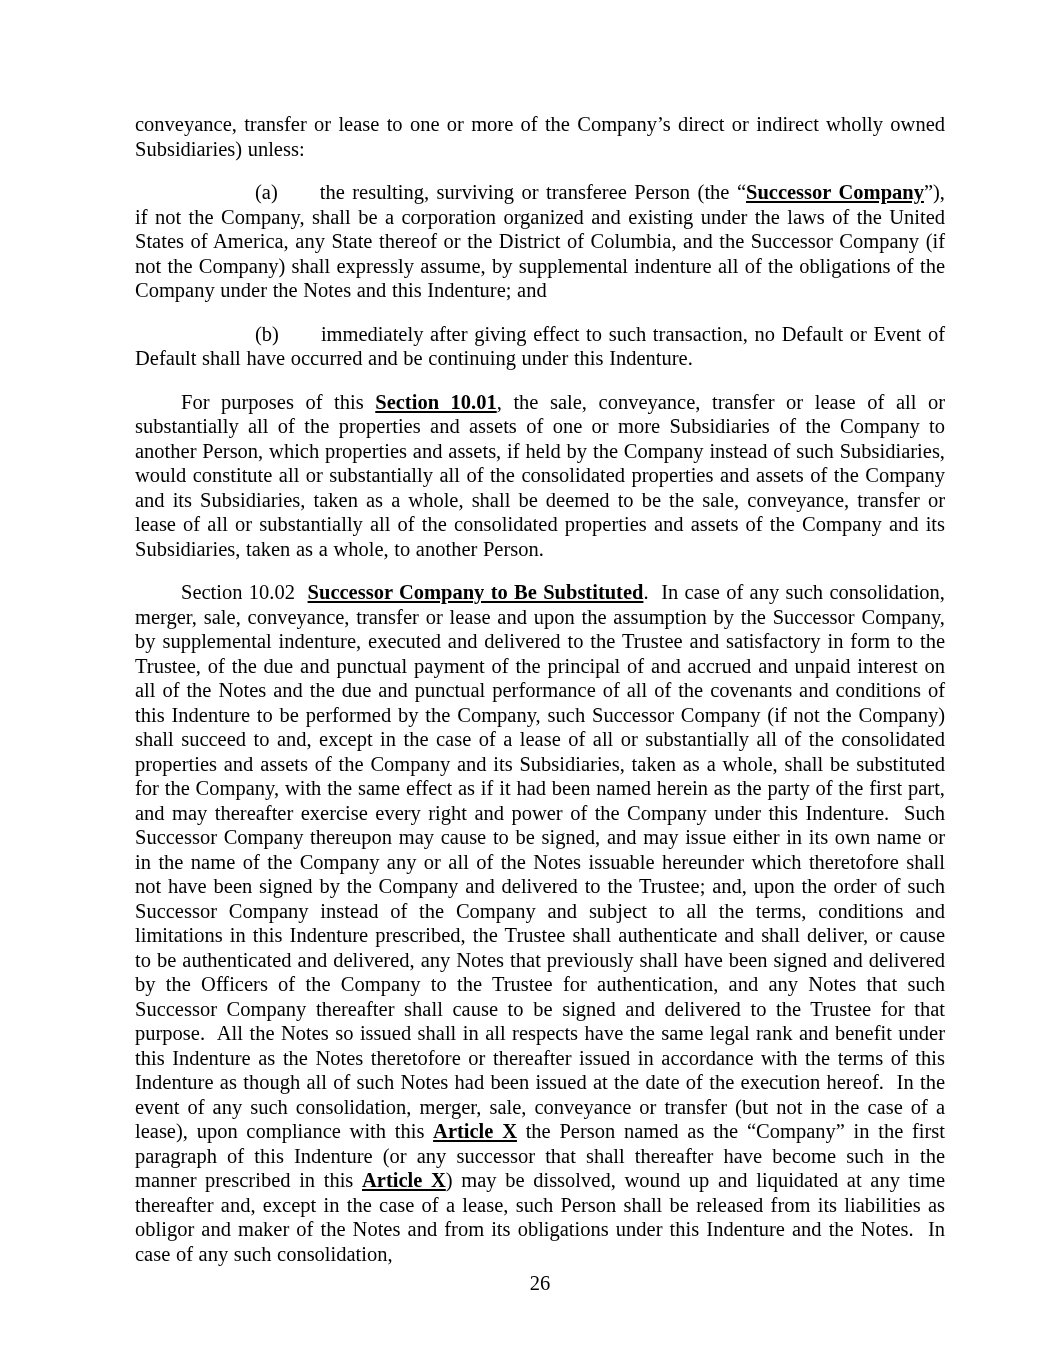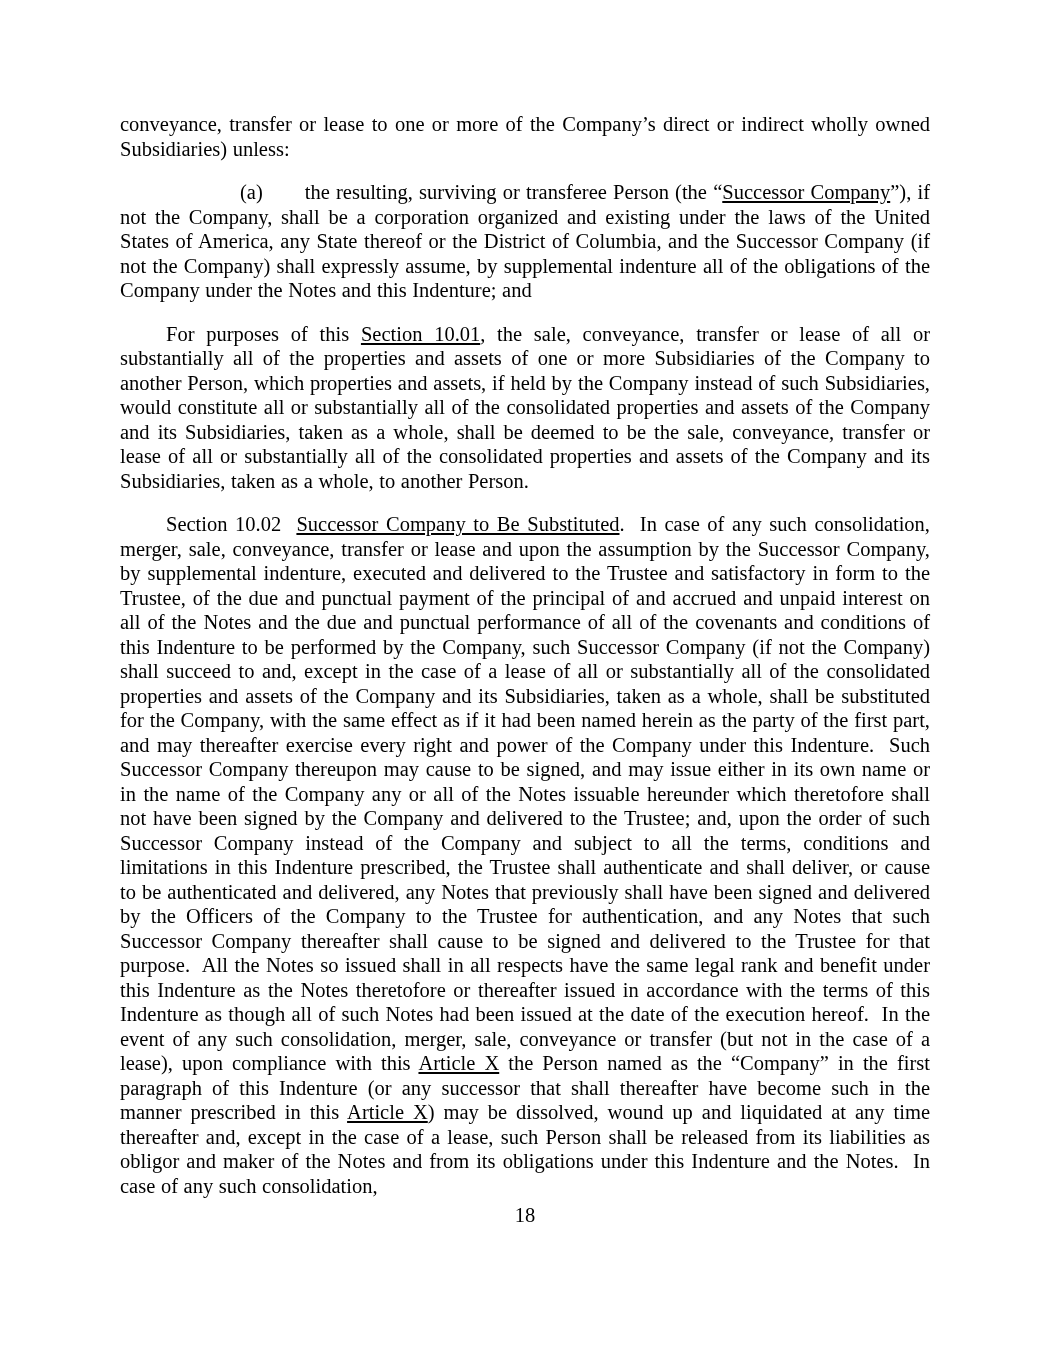--- a/index.html
+++ b/index.html
@@ -16,21 +16,21 @@
     font-family: "Liberation Serif", "DejaVu Serif", serif;
     color: #000000;
   }
   .page {
     position: absolute;
     inset: 0;
     background: #ffffff;
   }
   .content {
     position: absolute;
-    left: 120px;
+    left: 135px;
     top: 112px;
     width: 810px;
   }
   .content p {
     margin: 0 0 19px 0;
     text-align: justify;
     font-size: 20.5px;
     line-height: 24.5px;
     word-spacing: 0.5px;
   }
@@ -38,33 +38,35 @@
   p.flush  { text-indent: 0; }
   p.indent { text-indent: 46px; }
   p.clause { text-indent: 120px; }
   .tab {
     display: inline-block;
     width: 42px;
   }
   .u {
     text-decoration: underline;
     text-underline-offset: 2px;
+    font-weight: bold;
   }
   .pagenum {
     margin-top: 5px;
     text-align: center;
     font-size: 20.5px;
     line-height: 24.5px;
   }
 </style>
 </head>
 <body>
 
 <div class="page">
   <div class="content">
 
     <p class="flush"><span>conveyance, transfer or lease to one or more of the Company’s direct or indirect wholly owned Subsidiaries) unless:</span></p>
       <p class="clause"><span>(a)</span><span class="tab"></span><span>the resulting, surviving or transferee Person (the “</span><span class="u">Successor Company</span><span>”), if not the Company, shall be a corporation organized and existing under the laws of the United States of America, any State thereof or the District of Columbia, and the Successor Company (if not the Company) shall expressly assume, by supplemental indenture all of the obligations of the Company under the Notes and this Indenture; and</span></p>
+      <p class="clause"><span>(b)</span><span class="tab"></span><span>immediately after giving effect to such transaction, no Default or Event of Default shall have occurred and be continuing under this Indenture.</span></p>
       <p class="indent"><span>For purposes of this </span><span class="u">Section 10.01</span><span>, the sale, conveyance, transfer or lease of all or substantially all of the properties and assets of one or more Subsidiaries of the Company to another Person, which properties and assets, if held by the Company instead of such Subsidiaries, would constitute all or substantially all of the consolidated properties and assets of the Company and its Subsidiaries, taken as a whole, shall be deemed to be the sale, conveyance, transfer or lease of all or substantially all of the consolidated properties and assets of the Company and its Subsidiaries, taken as a whole, to another Person.</span></p>
       <p class="indent"><span>Section 10.02&nbsp; </span><span class="u">Successor Company to Be Substituted</span><span>.&nbsp; In case of any such consolidation, merger, sale, conveyance, transfer or lease and upon the assumption by the Successor Company, by supplemental indenture, executed and delivered to the Trustee and satisfactory in form to the Trustee, of the due and punctual payment of the principal of and accrued and unpaid interest on all of the Notes and the due and punctual performance of all of the covenants and conditions of this Indenture to be performed by the Company, such Successor Company (if not the Company) shall succeed to and, except in the case of a lease of all or substantially all of the consolidated properties and assets of the Company and its Subsidiaries, taken as a whole, shall be substituted for the Company, with the same effect as if it had been named herein as the party of the first part, and may thereafter exercise every right and power of the Company under this Indenture.&nbsp; Such Successor Company thereupon may cause to be signed, and may issue either in its own name or in the name of the Company any or all of the Notes issuable hereunder which theretofore shall not have been signed by the Company and delivered to the Trustee; and, upon the order of such Successor Company instead of the Company and subject to all the terms, conditions and limitations in this Indenture prescribed, the Trustee shall authenticate and shall deliver, or cause to be authenticated and delivered, any Notes that previously shall have been signed and delivered by the Officers of the Company to the Trustee for authentication, and any Notes that such Successor Company thereafter shall cause to be signed and delivered to the Trustee for that purpose.&nbsp; All the Notes so issued shall in all respects have the same legal rank and benefit under this Indenture as the Notes theretofore or thereafter issued in accordance with the terms of this Indenture as though all of such Notes had been issued at the date of the execution hereof.&nbsp; In the event of any such consolidation, merger, sale, conveyance or transfer (but not in the case of a lease), upon compliance with this </span><span class="u">Article X</span><span> the Person named as the “Company” in the first paragraph of this Indenture (or any successor that shall thereafter have become such in the manner prescribed in this </span><span class="u">Article X</span><span>) may be dissolved, wound up and liquidated at any time thereafter and, except in the case of a lease, such Person shall be released from its liabilities as obligor and maker of the Notes and from its obligations under this Indenture and the Notes.&nbsp; In case of any such consolidation,</span></p>
-      <div class="pagenum">18</div>
+      <div class="pagenum">26</div>
   </div>
 </div>
 
 </body></html>

